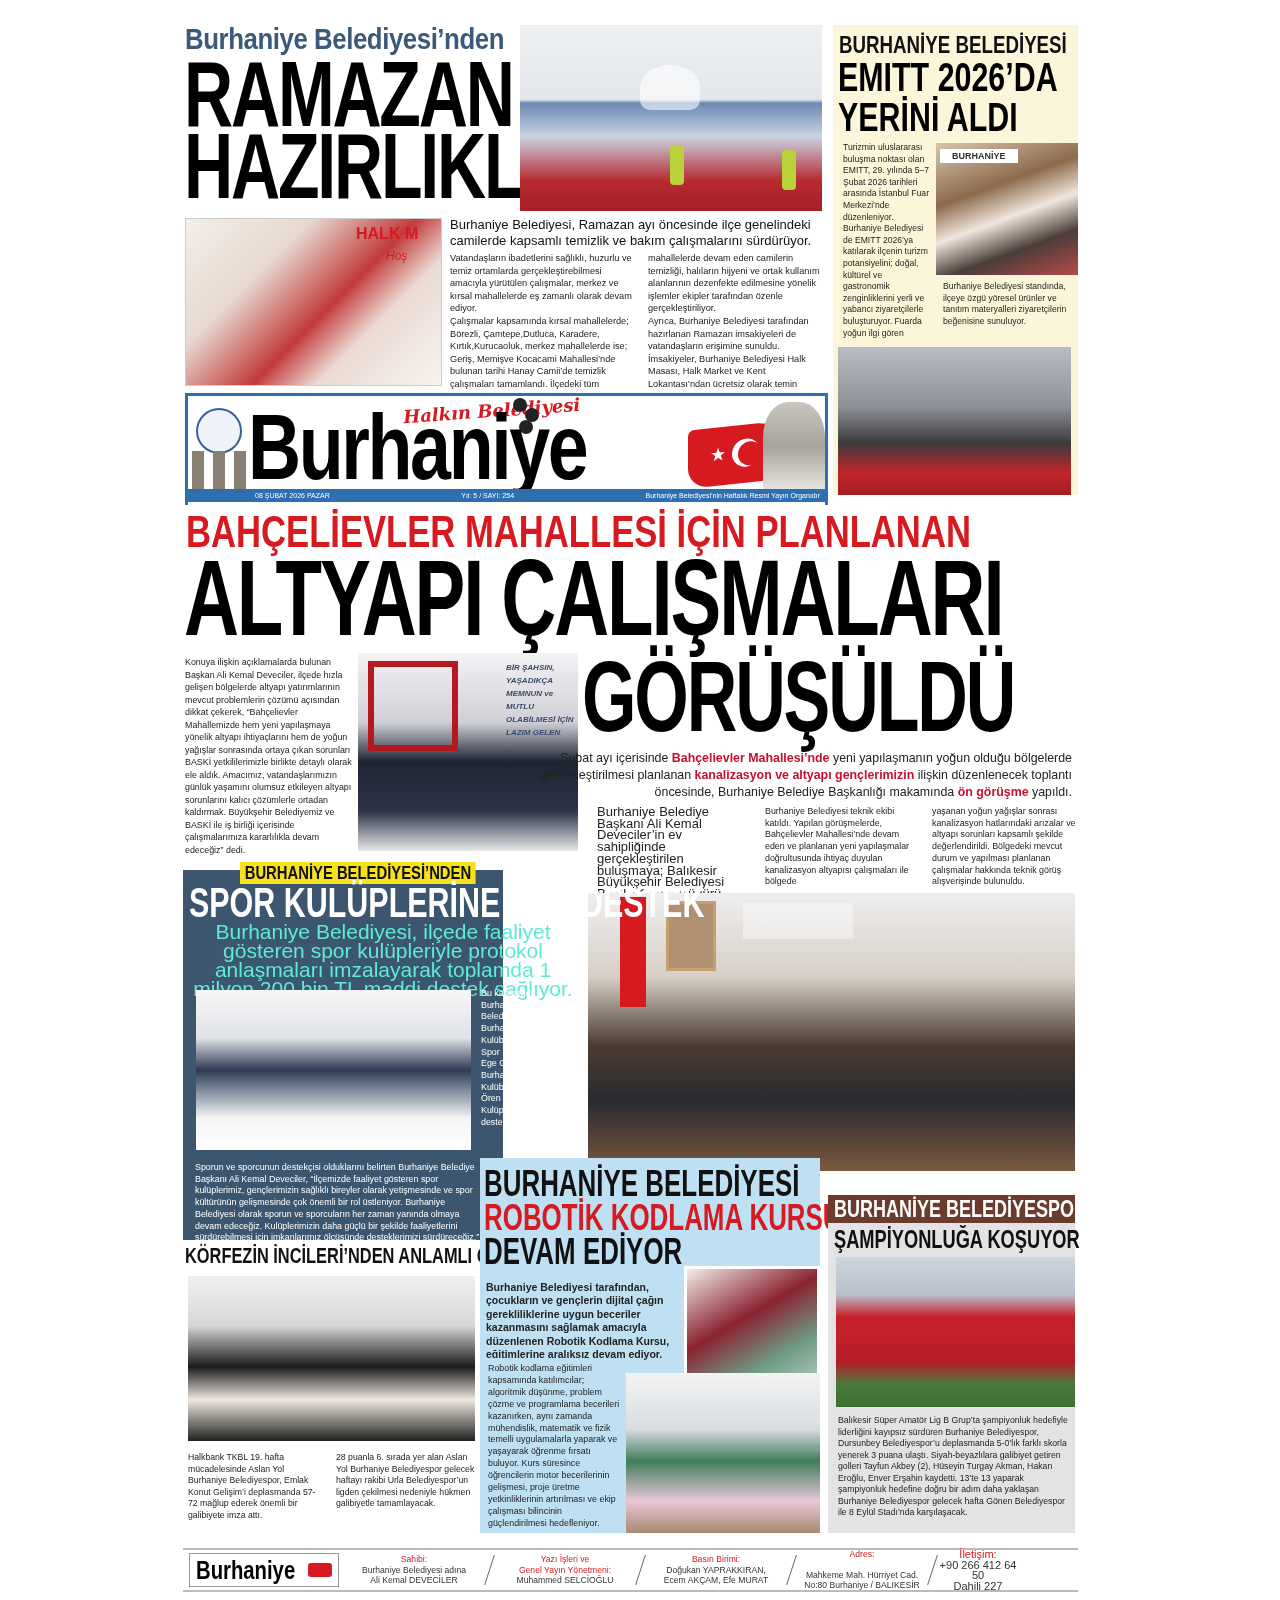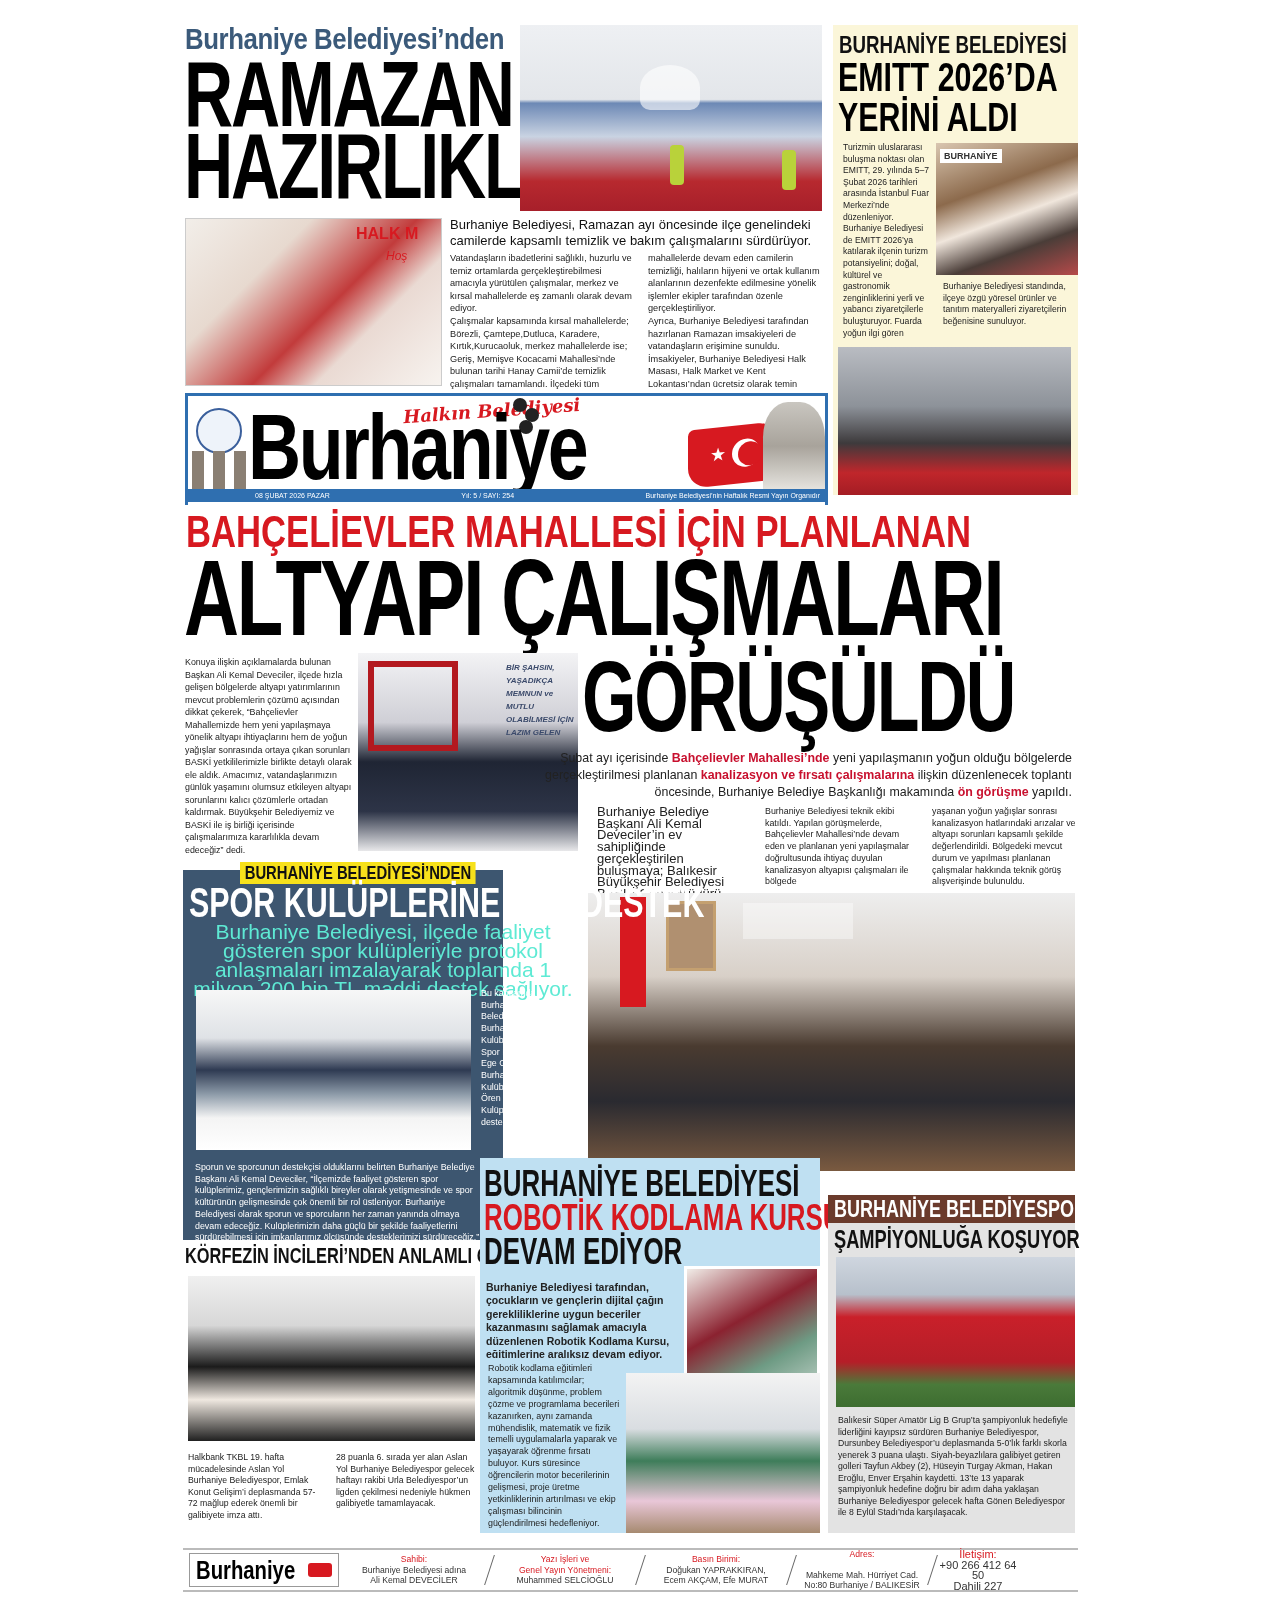--- a/index.html
+++ b/index.html
@@ -50,21 +50,21 @@
   <div class="abs txt" style="left:648px;top:252px;width:182px;white-space:pre-line;">mahallelerde devam eden camilerin temizliği, halıların hijyeni ve ortak kullanım alanlarının dezenfekte edilmesine yönelik işlemler ekipler tarafından özenle gerçekleştiriliyor.
 Ayrıca, Burhaniye Belediyesi tarafından hazırlanan Ramazan imsakiyeleri de vatandaşların erişimine sunuldu. İmsakiyeler, Burhaniye Belediyesi Halk Masası, Halk Market ve Kent Lokantası’ndan ücretsiz olarak temin edilebiliyor.</div>
 </section>
 
 <section class="abs" style="left:833px;top:25px;width:245px;height:470px;background:#fbf6d9;">
   <div class="abs cond" style="left:6px;top:6px;font-size:24px;color:#111;transform:scaleX(0.78);">BURHANİYE BELEDİYESİ</div>
   <div class="abs cond" style="left:5px;top:32px;font-size:40px;line-height:40px;color:#000;transform:scaleX(0.76);">EMITT 2026’DA</div>
   <div class="abs cond" style="left:5px;top:72px;font-size:40px;line-height:40px;color:#000;transform:scaleX(0.76);">YERİNİ ALDI</div>
   <div class="abs txt" style="left:10px;top:117px;width:88px;font-size:8.6px;line-height:11.6px;">Turizmin uluslararası buluşma noktası olan EMITT, 29. yılında 5–7 Şubat 2026 tarihleri arasında İstanbul Fuar Merkezi’nde düzenleniyor. Burhaniye Belediyesi de EMITT 2026’ya katılarak ilçenin turizm potansiyelini; doğal, kültürel ve gastronomik zenginliklerini yerli ve yabancı ziyaretçilerle buluşturuyor. Fuarda yoğun ilgi gören</div>
   <div class="photo ph-expo1" style="left:103px;top:118px;width:142px;height:132px;">
-    <div class="abs" style="left:4px;top:6px;background:#fff;font-weight:bold;font-size:9px;padding:2px 4px;color:#333;">BURHANİYE</div>
+    <div class="abs" style="left:4px;top:6px;background:#fff;font-weight:bold;font-size:9px;padding:2px 12px;color:#333;">BURHANİYE</div>
   </div>
   <div class="abs txt" style="left:110px;top:256px;width:130px;font-size:8.6px;line-height:11.6px;">Burhaniye Belediyesi standında, ilçeye özgü yöresel ürünler ve tanıtım materyalleri ziyaretçilerin beğenisine sunuluyor.</div>
   <div class="photo ph-expo2" style="left:5px;top:322px;width:233px;height:148px;"></div>
 </section>
 
 <header class="abs" style="left:185px;top:393px;width:643px;height:112px;border:3px solid #2f6fb0;border-bottom:none;background:#fff;">
   <div class="abs" style="left:8px;top:12px;width:46px;height:46px;border-radius:50%;border:2px solid #3a5f9c;background:#eef3fa;"></div>
   <div class="abs" style="left:4px;top:55px;width:60px;height:38px;background:linear-gradient(90deg,#8a7f73 0 20%,transparent 20% 35%,#8a7f73 35% 55%,transparent 55% 70%,#8a7f73 70% 90%,transparent 90%);"></div>
   <div class="abs" style="left:215px;top:4px;font-family:'DejaVu Serif',serif;font-style:italic;font-weight:bold;font-size:18px;color:#d71920;transform:rotate(-4deg);">Halkın Belediyesi</div>
   <div class="abs" style="left:325px;top:2px;width:14px;height:14px;border-radius:50%;background:#222;box-shadow:12px 10px 0 #222, 6px 22px 0 #222;"></div>
@@ -88,21 +88,21 @@
   <div class="abs cond" style="left:582px;top:648px;font-size:100px;line-height:96px;color:#000;letter-spacing:-3px;transform:scaleX(0.7);">GÖRÜŞÜLDÜ</div>
 
   <div class="abs txt" style="left:185px;top:656px;width:170px;font-size:8.9px;line-height:12.5px;">Konuya ilişkin açıklamalarda bulunan Başkan Ali Kemal Deveciler, ilçede hızla gelişen bölgelerde altyapı yatırımlarının mevcut problemlerin çözümü açısından dikkat çekerek, “Bahçelievler Mahallemizde hem yeni yapılaşmaya yönelik altyapı ihtiyaçlarını hem de yoğun yağışlar sonrasında ortaya çıkan sorunları BASKİ yetkililerimizle birlikte detaylı olarak ele aldık. Amacımız, vatandaşlarımızın günlük yaşamını olumsuz etkileyen altyapı sorunlarını kalıcı çözümlerle ortadan kaldırmak. Büyükşehir Belediyemiz ve BASKİ ile iş birliği içerisinde çalışmalarımıza kararlılıkla devam edeceğiz” dedi.</div>
 
   <div class="photo ph-meet1" style="left:358px;top:653px;width:220px;height:198px;">
     <div class="abs" style="left:10px;top:8px;width:90px;height:90px;border:6px solid #b3191f;"></div>
     <div class="abs" style="left:148px;top:8px;width:70px;font-size:8px;line-height:13px;font-style:italic;font-weight:bold;color:#3b4a6b;overflow:hidden;height:80px;">BİR ŞAHSIN, YAŞADIKÇA MEMNUN ve MUTLU OLABİLMESİ İÇİN LAZIM GELEN ŞEY, KENDİSİ İÇİN DEĞİL, KENDİSİNDEN SONRA GELECEKLER İÇİN ÇALIŞMASIDIR</div>
   </div>
 
   <p class="abs" style="left:530px;top:750px;width:542px;font-size:12.4px;line-height:17px;text-align:right;color:#222;">
-    <span>Şubat ayı içerisinde </span><span class="hl">Bahçelievler Mahallesi’nde</span><span> yeni yapılaşmanın yoğun olduğu bölgelerde gerçekleştirilmesi planlanan </span><span class="hl">kanalizasyon ve fırsatı çalışmalarına</span><span> ilişkin düzenlenecek toplantı öncesinde, Burhaniye Belediye Başkanlığı makamında </span><span class="hl">ön görüşme</span><span> yapıldı.</span>
+    <span>Şubat ayı içerisinde </span><span class="hl">Bahçelievler Mahallesi’nde</span><span> yeni yapılaşmanın yoğun olduğu bölgelerde gerçekleştirilmesi planlanan </span><span class="hl">kanalizasyon ve altyapı gençlerimizin</span><span> ilişkin düzenlenecek toplantı öncesinde, Burhaniye Belediye Başkanlığı makamında </span><span class="hl">ön görüşme</span><span> yapıldı.</span>
   </p>
 
   <div class="abs txt" style="left:597px;top:806px;width:150px;font-size:13px;line-height:11.7px;">Burhaniye Belediye Başkanı Ali Kemal Deveciler’in ev sahipliğinde gerçekleştirilen buluşmaya; Balıkesir Büyükşehir Belediyesi BASKİ Genel Müdürü Erdoğan Öztürk, BASKİ Genel Müdür Yardımcısı Nuri Çaynak ve</div>
   <div class="abs txt" style="left:765px;top:806px;width:150px;font-size:8.9px;line-height:11.7px;">Burhaniye Belediyesi teknik ekibi katıldı. Yapılan görüşmelerde, Bahçelievler Mahallesi’nde devam eden ve planlanan yeni yapılaşmalar doğrultusunda ihtiyaç duyulan kanalizasyon altyapısı çalışmaları ile bölgede</div>
   <div class="abs txt" style="left:932px;top:806px;width:145px;font-size:8.9px;line-height:11.7px;">yaşanan yoğun yağışlar sonrası kanalizasyon hatlarındaki arızalar ve altyapı sorunları kapsamlı şekilde değerlendirildi. Bölgedeki mevcut durum ve yapılması planlanan çalışmalar hakkında teknik görüş alışverişinde bulunuldu.</div>
 
   <div class="photo ph-meet2" style="left:588px;top:893px;width:487px;height:278px;">
     <div class="abs" style="left:32px;top:4px;width:26px;height:110px;background:#d71920;"></div>
     <div class="abs" style="left:78px;top:8px;width:50px;height:70px;background:#b09070;border:3px solid #c4a070;"></div>
     <div class="abs" style="left:155px;top:10px;width:110px;height:36px;background:rgba(255,255,255,0.4);"></div>

